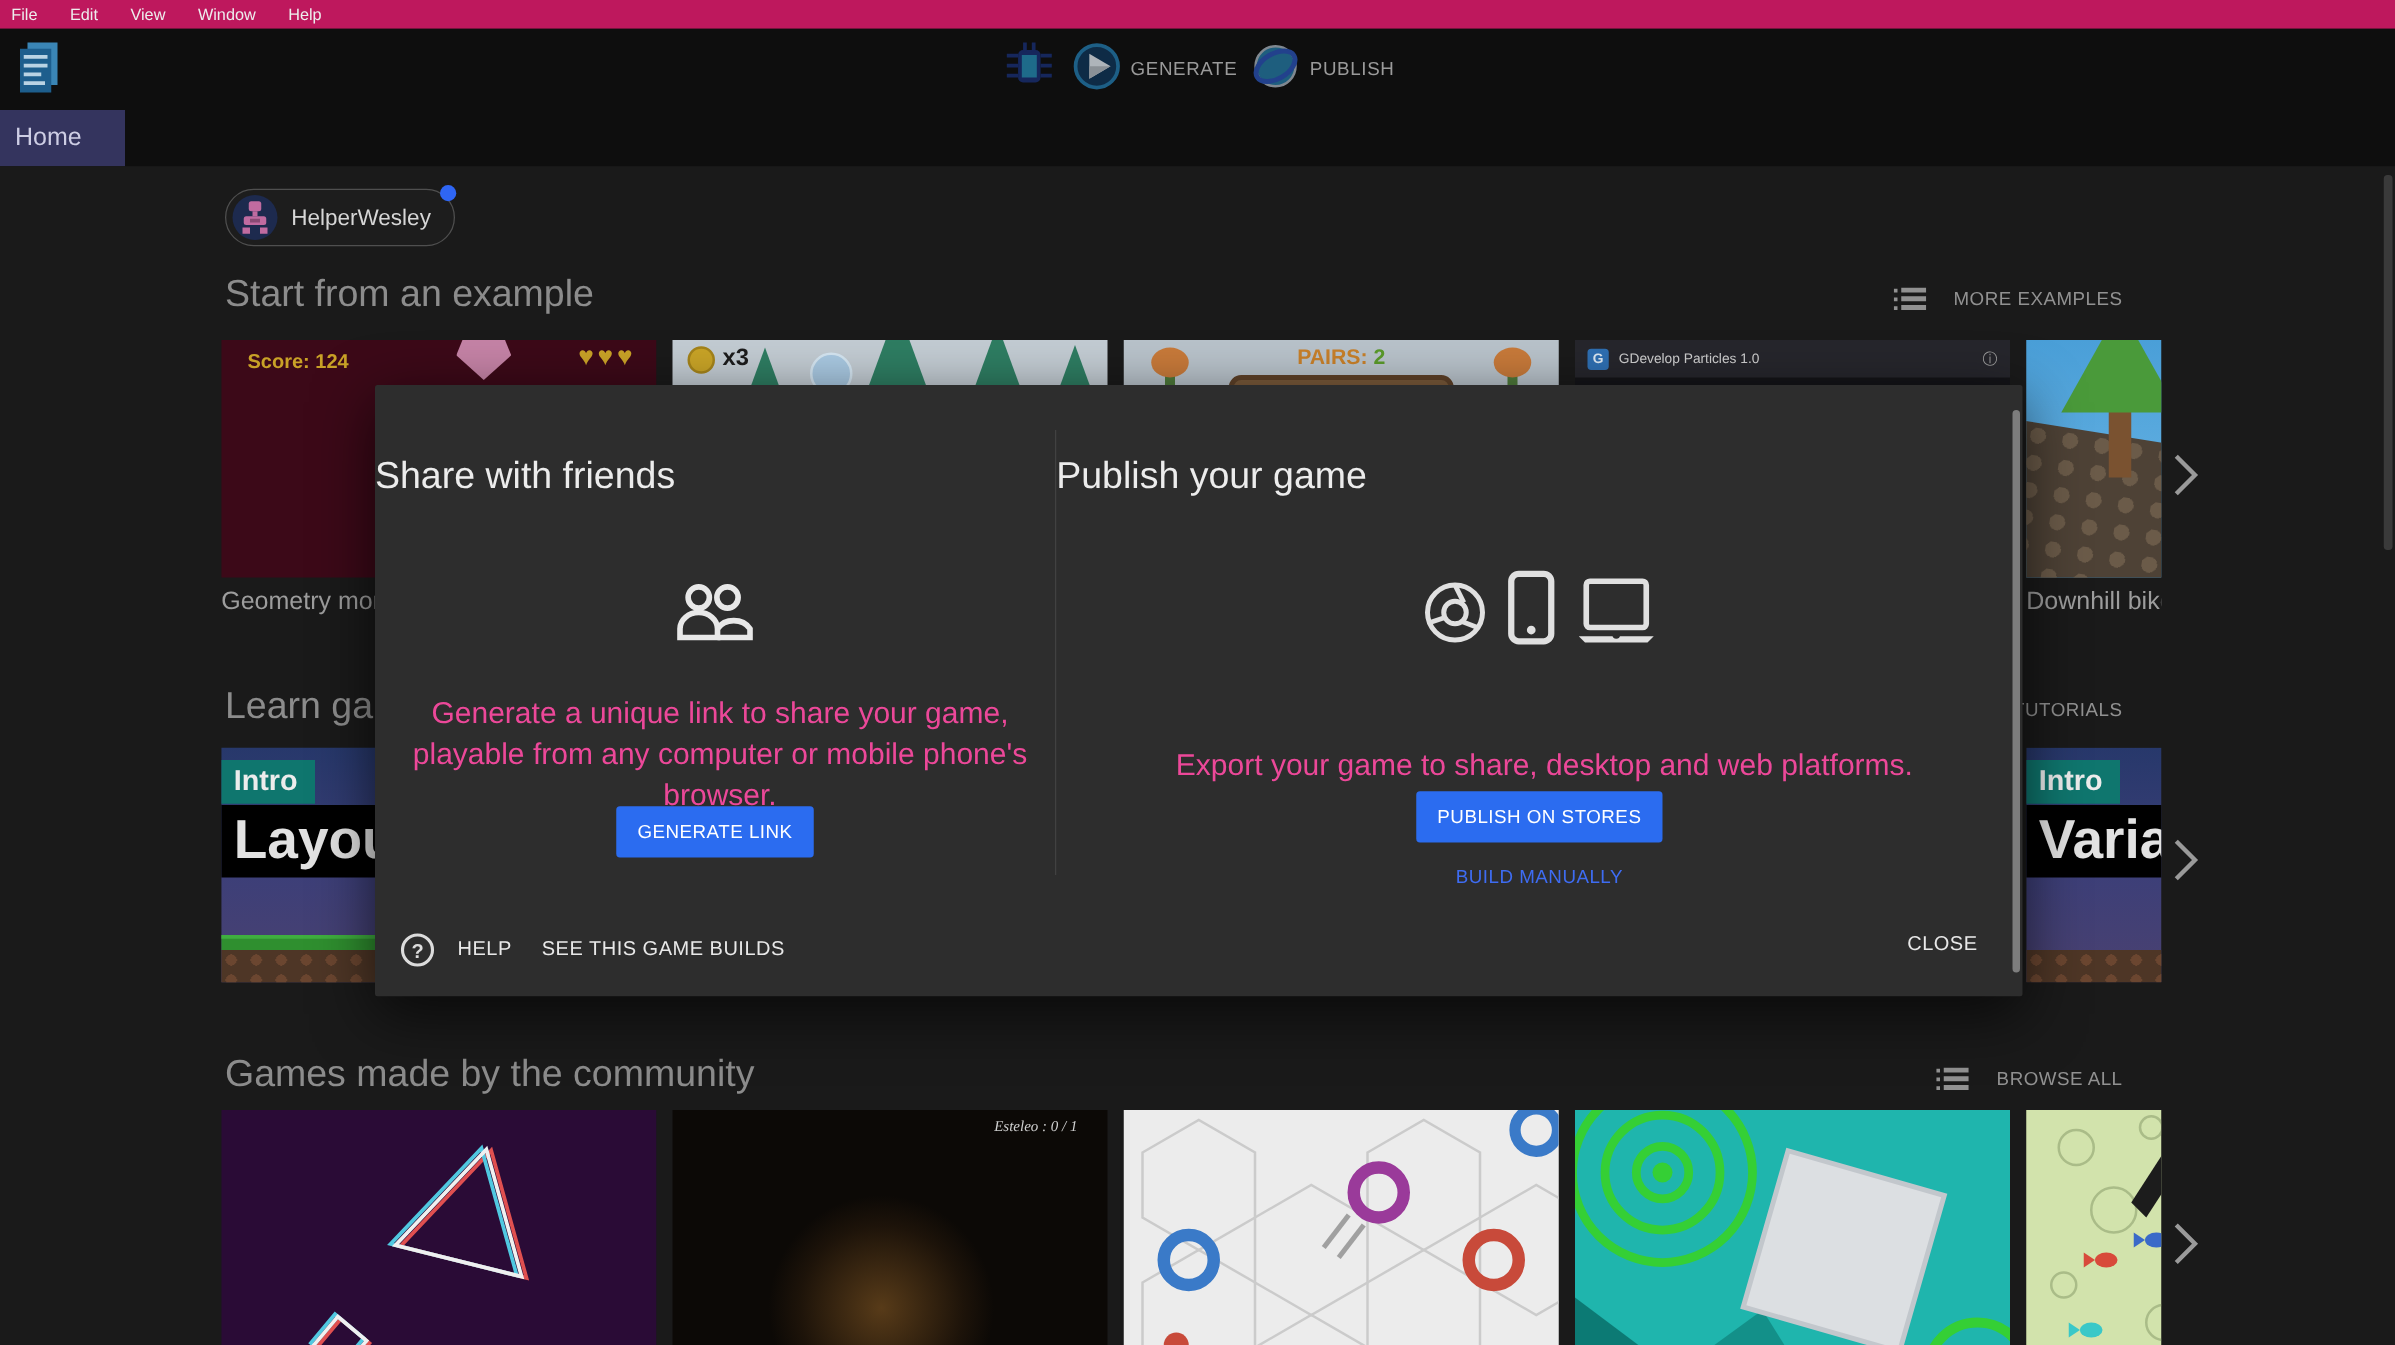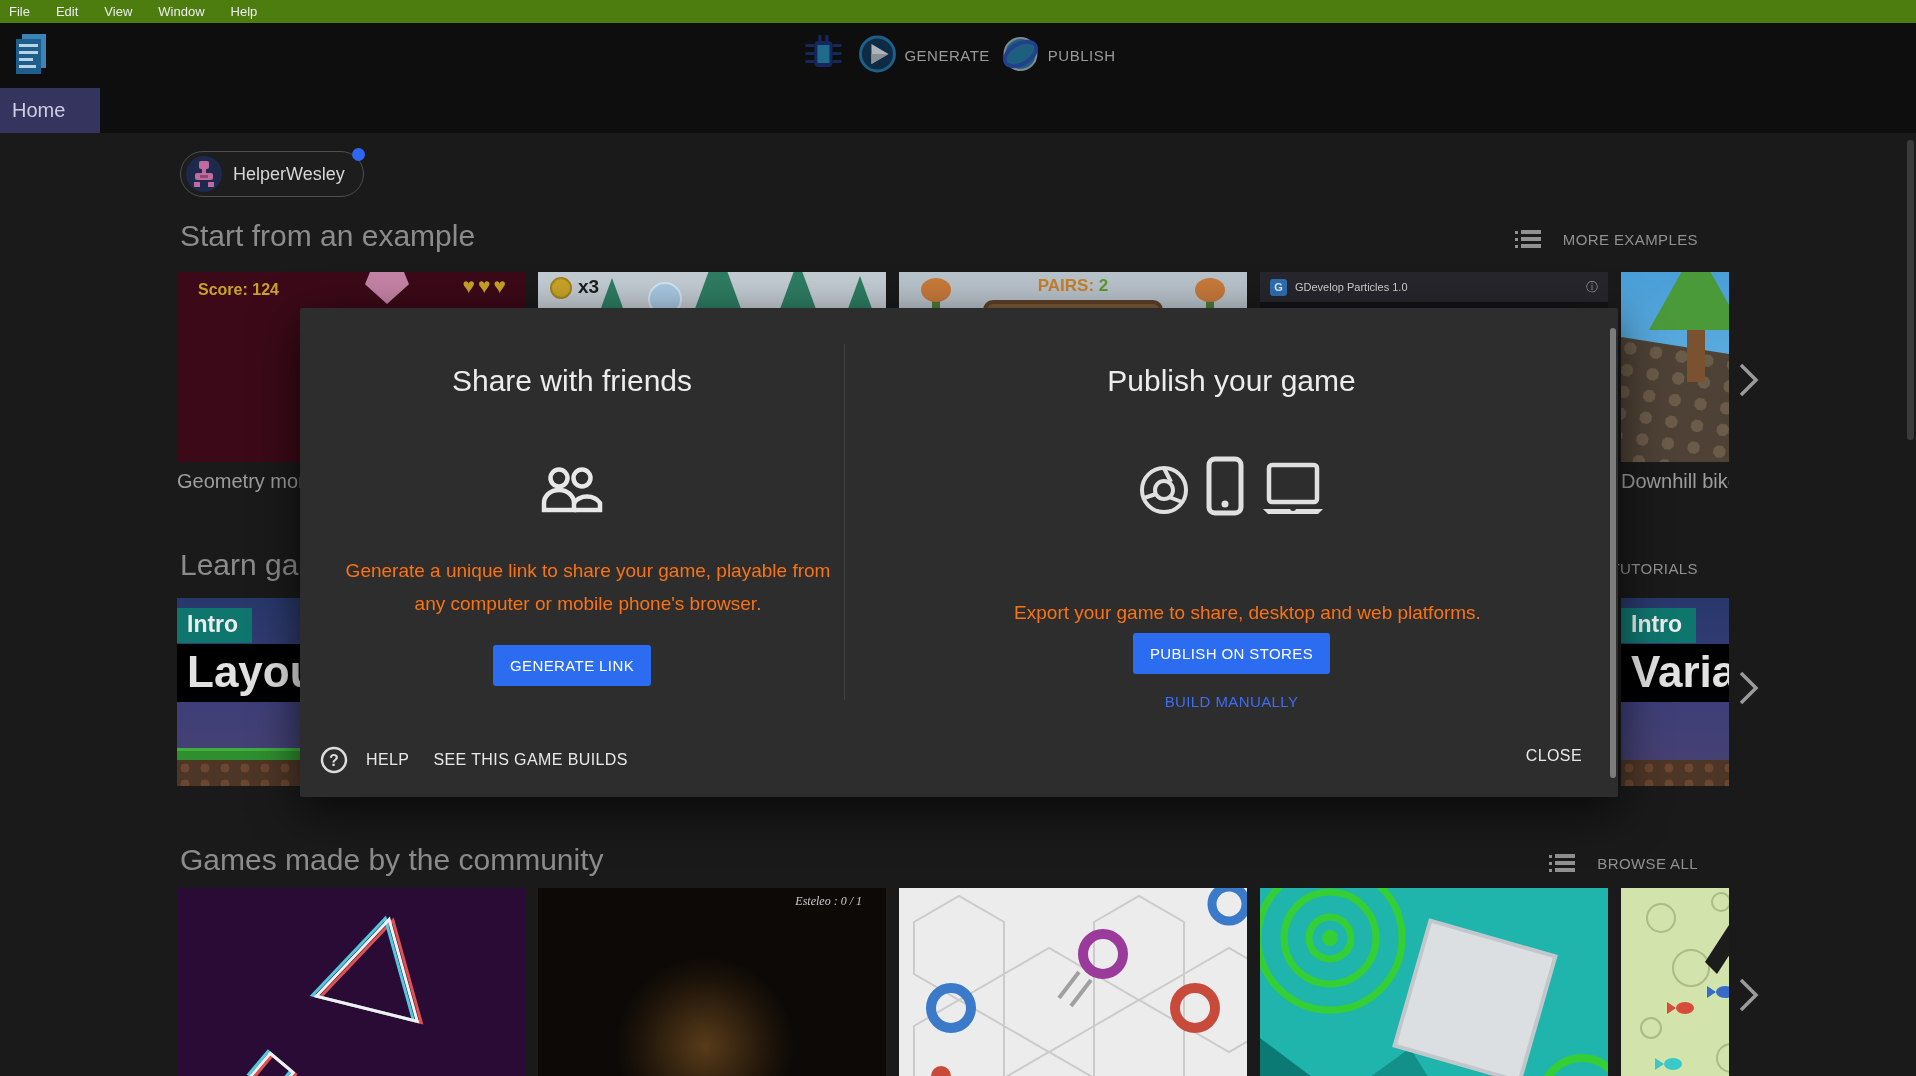--- a/index.html
+++ b/index.html
@@ -1,21 +1,21 @@
 <!DOCTYPE html>
 <html><head>
 <meta charset="utf-8">
 <style>
   * { margin:0; padding:0; box-sizing:border-box; }
   html,body { background:#000; }
   body { font-family:"Liberation Sans", sans-serif; }
   #screen { position:relative; width:1916px; height:1076px; overflow:hidden; background:#141414; }
 
   
-  .menubar { position:absolute; left:0; top:0; width:1916px; height:23px; background:#4d7c0f;
+  .menubar { position:absolute; left:0; top:0; width:1916px; height:23px; background:#be185d;
              display:flex; align-items:center; gap:26px; padding-left:9px; }
   .menubar span { color:#ededed; font-size:13px; cursor:default; }
 
   
   .toolbar { position:absolute; left:0; top:23px; width:1916px; height:65px; background:#0e0e0e; }
   .pm-btn { position:absolute; left:12px; top:7px; width:40px; height:48px; display:flex; align-items:center; justify-content:center; }
   .tb-center { position:absolute; left:50%; top:0; height:65px; transform:translateX(-50%);
                display:flex; align-items:center; gap:12px; }
   .tb-label { color:#9a9a9a; font-size:15px; letter-spacing:.5px; margin-left:8px; }
   .tb-group { display:flex; align-items:center; }
@@ -105,24 +105,24 @@
   .g4 { background:#1fb5ad; }
   .g5 { background:#d2e3ac; }
 
   
   .dialog { position:absolute; left:300px; top:308px; width:1318px; height:489px; background:#2d2d2d;
             box-shadow:0 14px 48px rgba(0,0,0,.65); border-radius:2px; z-index:10; }
   .dlg-divider { position:absolute; left:544px; top:36px; width:1px; height:356px; background:#414141; }
   .dlg-col { position:absolute; top:0; height:489px; }
   .dlg-left { left:0; width:544px; }
   .dlg-right { left:545px; width:773px; }
-  .dlg-title { position:absolute; left:0; top:56px; width:100%; text-align:center; color:#ececec; font-size:30px; font-weight:400; }
+  .dlg-title { position:absolute; left:0; top:56px; width:100%; color:#ececec; font-size:30px; font-weight:400; }
   .dlg-icon { position:absolute; left:0; top:158px; width:100%; display:flex; justify-content:center; }
   .dlg-icons-row { position:absolute; left:0; top:148px; width:100%; display:flex; justify-content:center; align-items:flex-end; gap:16px; }
-  .dlg-para { position:absolute; left:16px; top:246px; width:100%; text-align:center; color:#f97316; font-size:19px; line-height:33px; }
+  .dlg-para { position:absolute; left:4px; top:246px; width:100%; text-align:center; color:#ec4899; font-size:24px; line-height:33px; }
   .dlg-para.one { top:288px; }
   .dlg-btn-wrap { position:absolute; left:0; width:100%; display:flex; justify-content:center; }
   .btn-primary { background:#2b6cf0; color:#fff; border:none; font-family:inherit; font-size:15px; letter-spacing:.4px;
                  padding:12px 17px; border-radius:3px; cursor:pointer; }
   .link-blue { background:none; border:none; color:#3e6cf2; font-family:inherit; font-size:15px; letter-spacing:.4px; cursor:pointer; }
   .dlg-footer-left { position:absolute; left:20px; bottom:20px; display:flex; align-items:center; gap:12px; }
   .dlg-footer-right { position:absolute; right:30px; bottom:24px; }
   .ftr-btn { background:none; border:none; color:#e8e8e8; font-family:inherit; font-size:16px; letter-spacing:.4px; cursor:pointer; padding:8px 6px; }
   .dlg-scroll { position:absolute; right:2px; top:20px; width:6px; height:450px; background:#7d7d7d; border-radius:3px; }
 

